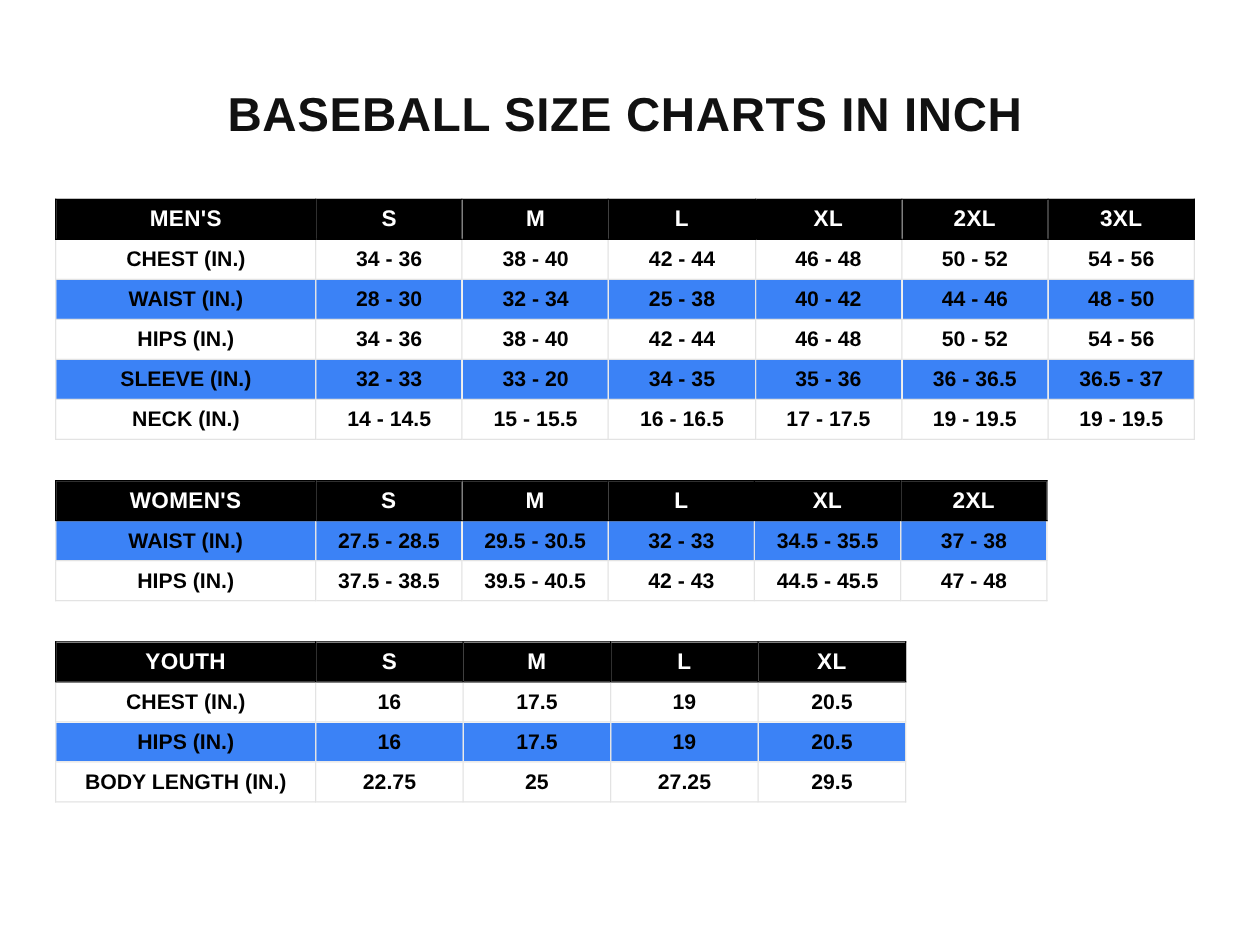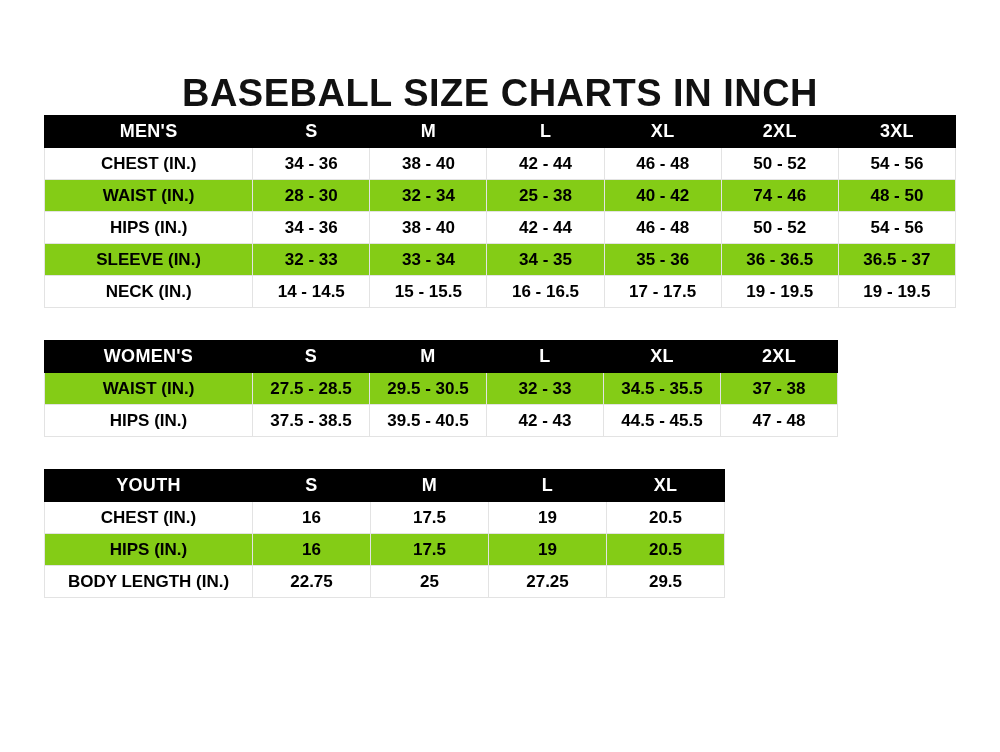--- a/index.html
+++ b/index.html
@@ -23,20 +23,21 @@
   .title {
     text-align: center;
     font-size: 38px;
     font-weight: bold;
     letter-spacing: 0.5px;
     margin: 0;
     padding-top: 72px;
     color: #111111;
   }
   .tables {
+    margin-top: 44px;
     padding-left: 44px;
     padding-right: 44px;
   }
   table {
     border-collapse: collapse;
     table-layout: fixed;
     font-size: 17px;
     font-weight: bold;
   }
   table.mens { width: 912px; }
@@ -52,21 +53,21 @@
     overflow: hidden;
   }
   thead th {
     background: #000000;
     color: #ffffff;
     border: 1px solid #000000;
     font-size: 18px;
     letter-spacing: 0.3px;
   }
   tbody tr.alt td {
-    background: #84cc16;
+    background: #3b82f6;
   }
   tbody tr td:first-child,
   thead th:first-child {
     text-align: center;
   }
   
   table.mens col.label { width: 208px; }
   table.mens col.size  { width: 117px; }
 
   table.womens col.label { width: 208px; }
@@ -114,36 +115,36 @@
           <td>46 - 48</td>
           <td>50 - 52</td>
           <td>54 - 56</td>
         </tr>
         <tr class="alt">
           <td>WAIST (IN.)</td>
           <td>28 - 30</td>
           <td>32 - 34</td>
           <td>25 - 38</td>
           <td>40 - 42</td>
-          <td>74 - 46</td>
+          <td>44 - 46</td>
           <td>48 - 50</td>
         </tr>
         <tr>
           <td>HIPS (IN.)</td>
           <td>34 - 36</td>
           <td>38 - 40</td>
           <td>42 - 44</td>
           <td>46 - 48</td>
           <td>50 - 52</td>
           <td>54 - 56</td>
         </tr>
         <tr class="alt">
           <td>SLEEVE (IN.)</td>
           <td>32 - 33</td>
-          <td>33 - 34</td>
+          <td>33 - 20</td>
           <td>34 - 35</td>
           <td>35 - 36</td>
           <td>36 - 36.5</td>
           <td>36.5 - 37</td>
         </tr>
         <tr>
           <td>NECK (IN.)</td>
           <td>14 - 14.5</td>
           <td>15 - 15.5</td>
           <td>16 - 16.5</td>

